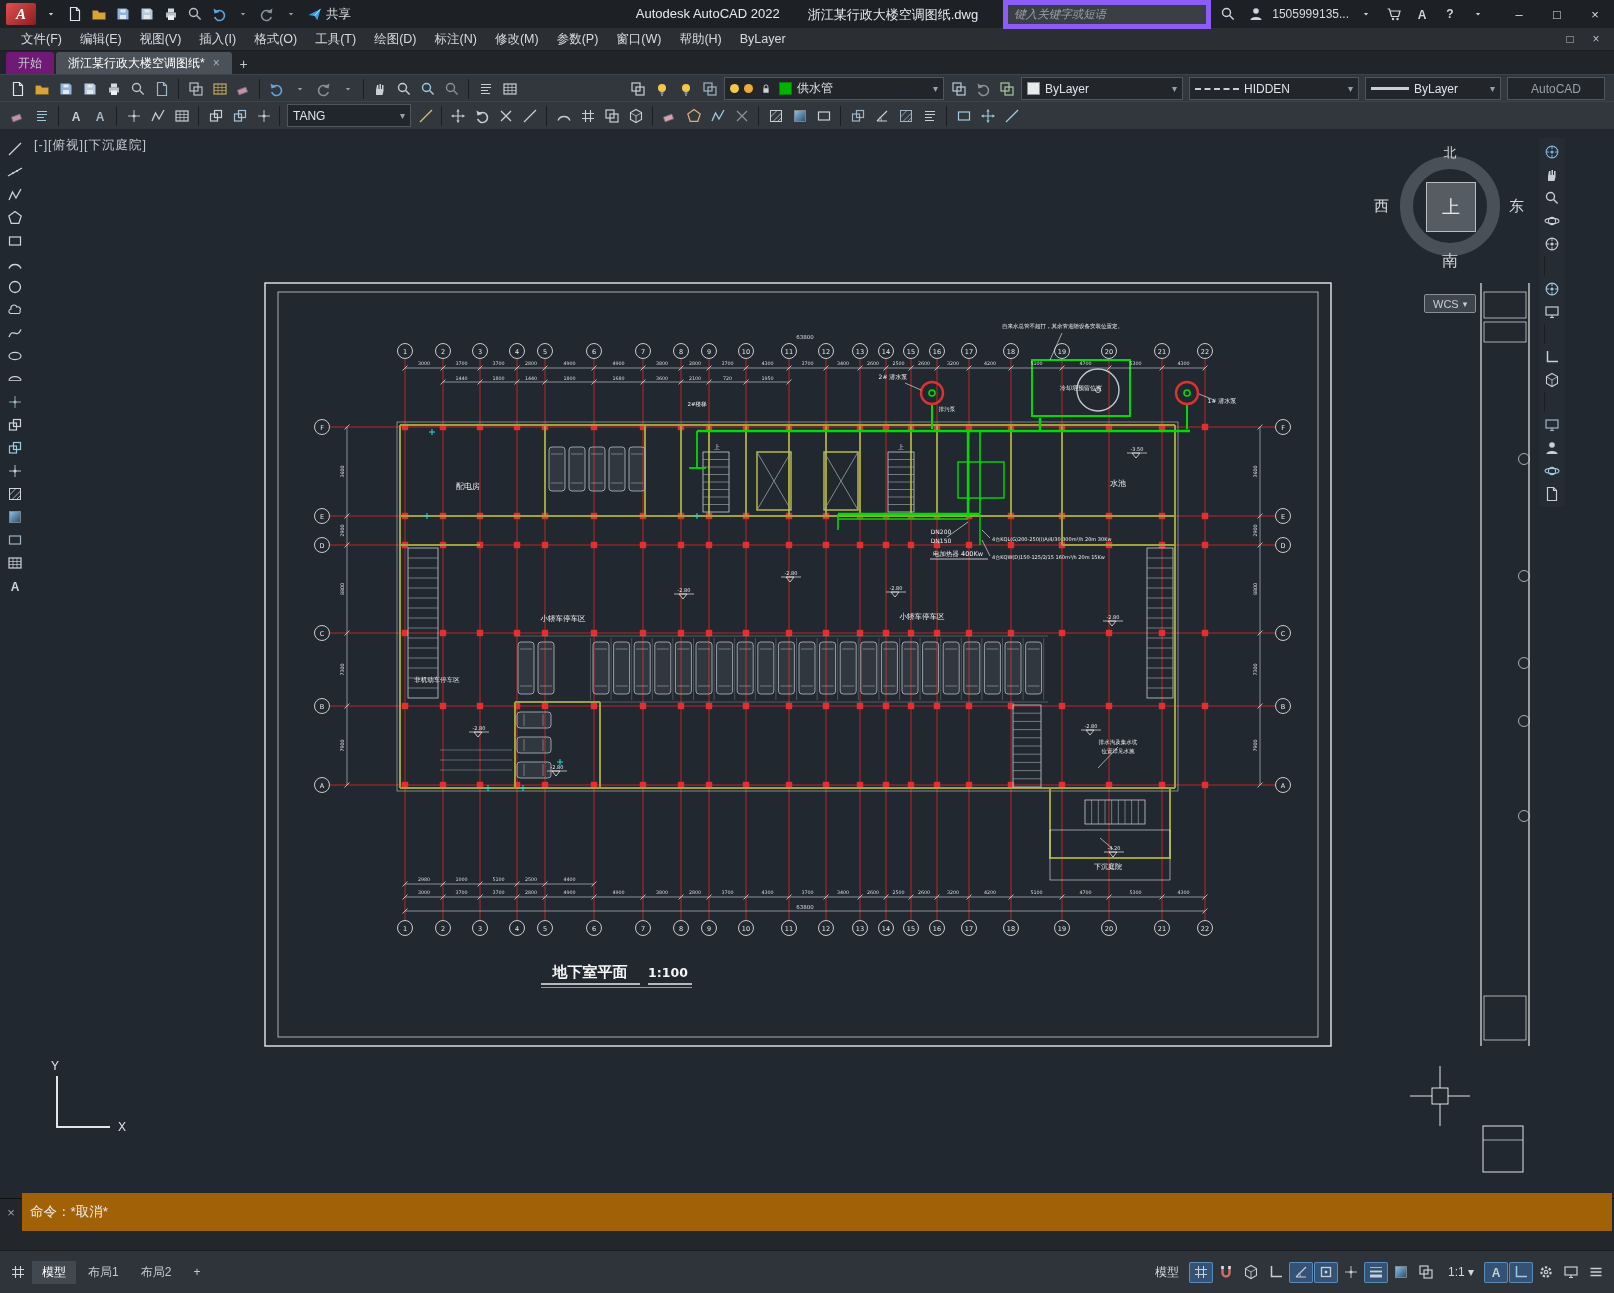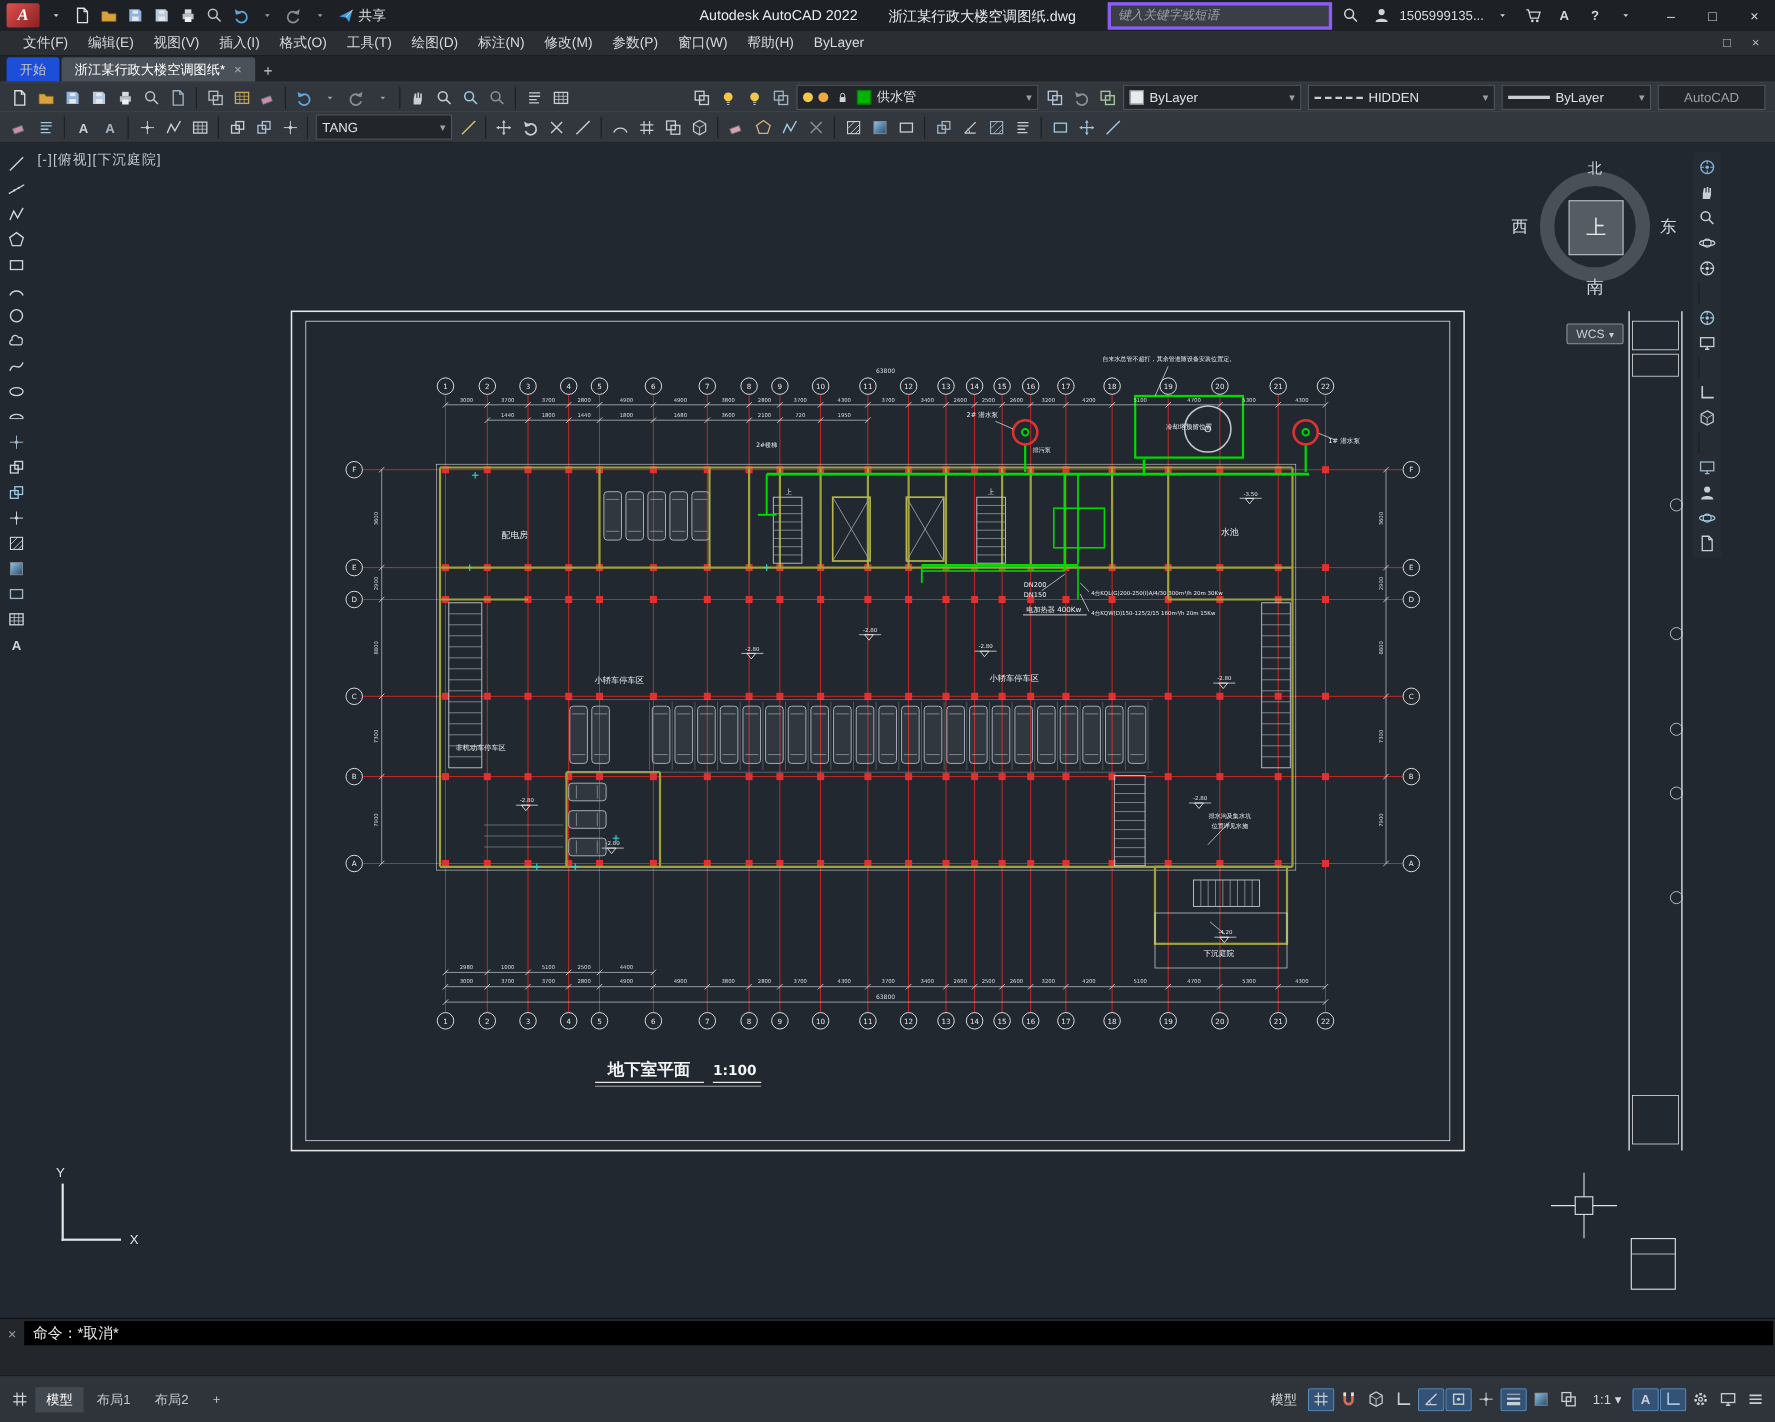--- a/index.html
+++ b/index.html
@@ -11,33 +11,33 @@
   .qat{display:flex;align-items:center;gap:1px}
   .iconrow{display:inline-flex;align-items:center;gap:1px}
   .ti{width:23px;height:22px;display:inline-flex;align-items:center;justify-content:center;border-radius:2px;color:#cfd4da;flex:none}
   .ti svg{width:16px;height:16px;display:block}
   .ti.caret-n svg{width:10px;height:10px}
   .ti.on{background:rgba(60,120,190,.45);box-shadow:inset 0 0 0 1px #5a8ab8}
   .share{display:flex;align-items:center;gap:4px;font-size:12.5px;color:#d7dbdf;margin-left:4px}
   .share svg{width:15px;height:15px;color:#3aa0e8}
   .tcenter{position:absolute;left:50%;transform:translateX(-50%);top:6px;display:flex;gap:28px;font-size:13px;color:#e8eaec;white-space:nowrap}
   .tright{margin-left:auto;display:flex;align-items:center;gap:5px}
-  .search{width:186px;height:19px;background:#3a3f45;border:3px solid #8b5cf6;color:#d7dbdf;font-size:11.5px;padding:0 6px;font-style:italic;outline:none;font-family:"Liberation Sans",sans-serif}
+  .search{width:186px;height:19px;background:#3a3f45;border:5px solid #8b5cf6;color:#d7dbdf;font-size:11.5px;padding:0 6px;font-style:italic;outline:none;font-family:"Liberation Sans",sans-serif}
   .search::placeholder{color:#98a0a8;font-style:italic}
   .uid{font-size:12px;color:#d7dbdf;white-space:nowrap}
   .winbtns{display:flex;margin-left:6px}
   .winbtn{width:38px;height:28px;display:flex;align-items:center;justify-content:center;font-size:13px;color:#d7dbdf}
   
   .menubar{position:absolute;top:28px;left:0;right:0;height:22px;background:#2b2f34;display:flex;align-items:center;padding-left:12px;z-index:29;border-bottom:1px solid #1b1e22}
   .mitem{padding:0 9px;font-size:12.5px;color:#d7dbdf}
   .mwin{margin-left:auto;display:flex;gap:2px;padding-right:6px;color:#b9bfc6;font-size:12px}
   .mwin span{width:24px;text-align:center}
   
   .tabbar{position:absolute;top:50px;left:0;right:0;height:24px;background:#21252a;display:flex;align-items:flex-end;padding-left:6px;gap:2px;z-index:28}
-  .ftab{height:22px;display:flex;align-items:center;padding:0 12px;font-size:12px;background:#1d4ed8;color:#c3c8cd;border-radius:3px 3px 0 0}
+  .ftab{height:22px;display:flex;align-items:center;padding:0 12px;font-size:12px;background:#701a75;color:#c3c8cd;border-radius:3px 3px 0 0}
   .ftab.active{background:#4b5158;color:#fff}
   .tclose{margin-left:8px;color:#aab3ba;font-size:12px}
   .newtab{width:20px;height:20px;display:flex;align-items:center;justify-content:center;color:#c3c8cd;font-size:14px}
   
   .tb{position:absolute;left:0;right:0;display:flex;align-items:center;padding:0 6px;background:#32373d;border-top:1px solid #3d434a;border-bottom:1px solid #22262b;z-index:27}
   .tb1{top:74px;height:27px}
   .tb2{top:101px;height:27px}
   .sep{width:1px;height:20px;background:#1a1e22;margin:0 4px;flex:none}
   .spacer{flex:1}
   .dd{height:21px;background:#22262b;border:1px solid #50565e;display:flex;align-items:center;padding:0 5px;font-size:12px;color:#dfe3e8;gap:5px;margin:0 3px;flex:none;white-space:nowrap;overflow:hidden}
@@ -73,21 +73,21 @@
   .wcs{position:absolute;left:1424px;top:166px;height:17px;padding:0 8px;background:rgba(150,156,162,.25);border:1px solid #8a9097;border-radius:2px;display:inline-flex;align-items:center;gap:4px;font-size:11px;color:#c9ced4}
   .ucs{position:absolute;left:56px;top:948px;width:52px;height:50px;border-left:2px solid #e2e5e8;border-bottom:2px solid #e2e5e8}
   .ucs .uy{position:absolute;left:-7px;top:-17px;color:#e2e5e8;font-size:12px}
   .ucs .ux{position:absolute;right:-16px;bottom:-8px;color:#e2e5e8;font-size:12px}
   .crosshair{position:absolute;left:1410px;top:938px;width:60px;height:60px}
   
   .cmd{position:absolute;left:0;right:0;bottom:42px;height:52px;background:#23272c;border-top:1px solid #101316;z-index:26}
   .cmdrow{display:flex;align-items:center}
   .r1{height:26px}
   .cmd-close{width:22px;text-align:center;color:#9aa0a6;font-size:13px;flex:none}
-  .cmdbar{flex:1;height:22px;margin-right:2px;background:#000000;display:flex;align-items:center;padding:0 8px;font-size:13.5px;color:#e8eaec}
+  .cmdbar{flex:1;height:38px;margin-right:2px;background:#a16207;display:flex;align-items:center;padding:0 8px;font-size:13.5px;color:#e8eaec}
   .r2{height:26px;padding-left:4px;gap:5px}
   .prompt{font-style:italic;color:#8f979e;font-size:13px}
   
   .statusbar{position:absolute;left:0;right:0;bottom:0;height:42px;background:#2f343a;border-top:1px solid #1a1d21;display:flex;align-items:center;padding:0 6px;font-size:12px;color:#c3c8cd;z-index:26}
   .sb-left{display:flex;align-items:center;gap:2px}
   .ltab{padding:3px 10px}
   .ltab.active{background:#42484f;color:#fff}
   .sb-right{margin-left:auto;display:flex;align-items:center;gap:2px}
   .statusbar .ti{width:24px;height:21px}
   .sbtn{padding:2px 8px;color:#d3d7db;white-space:nowrap}

